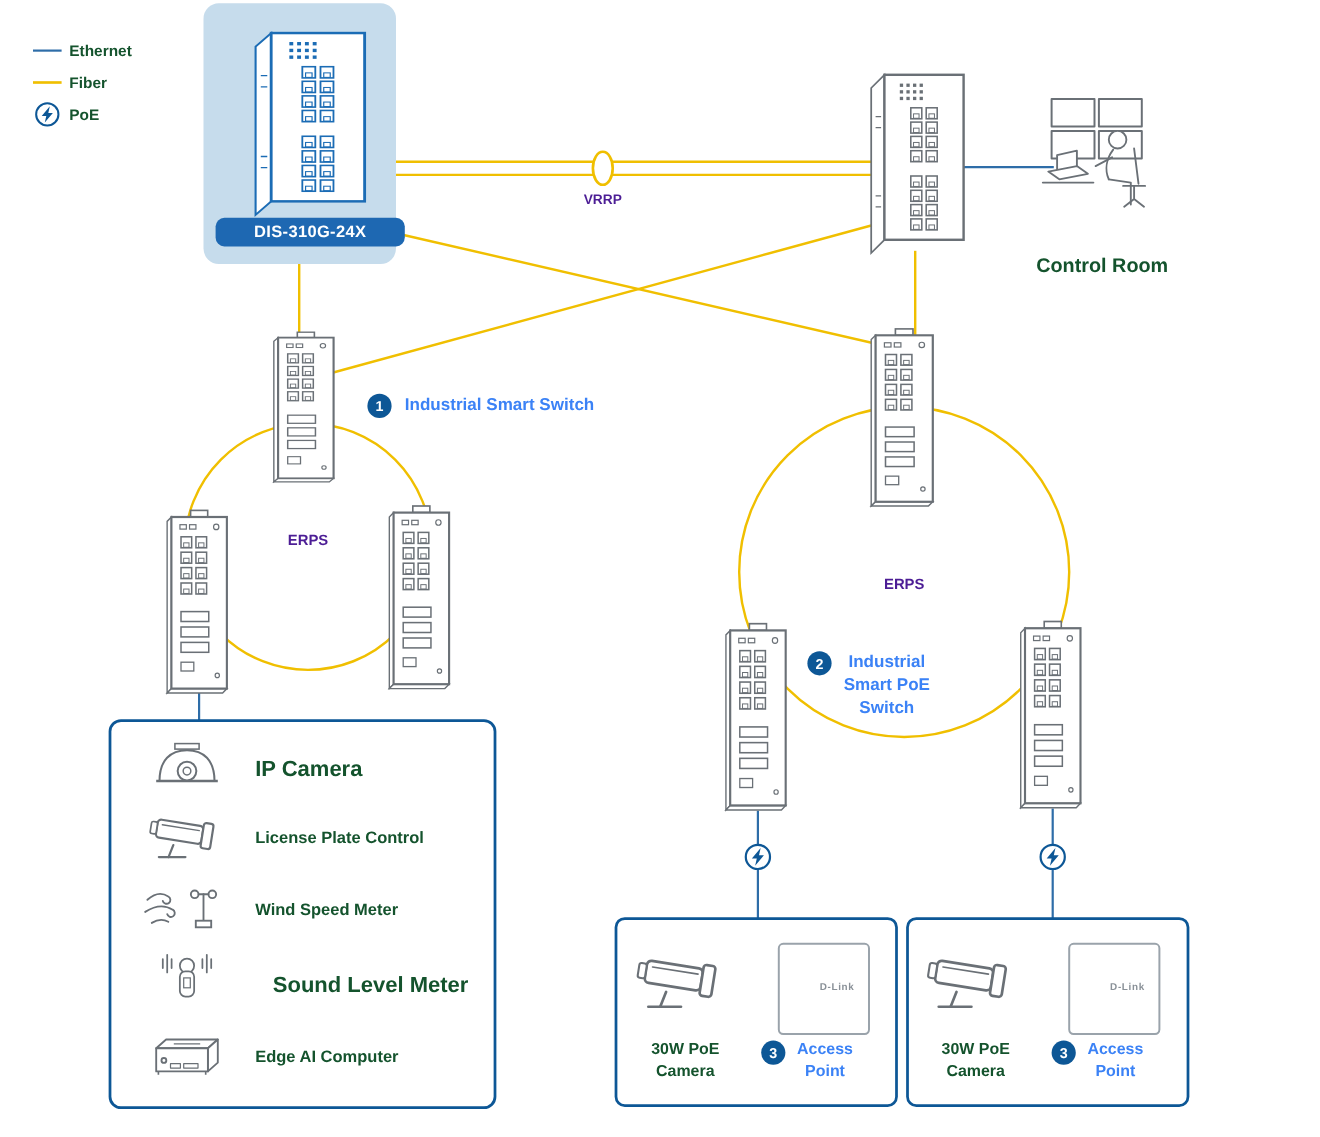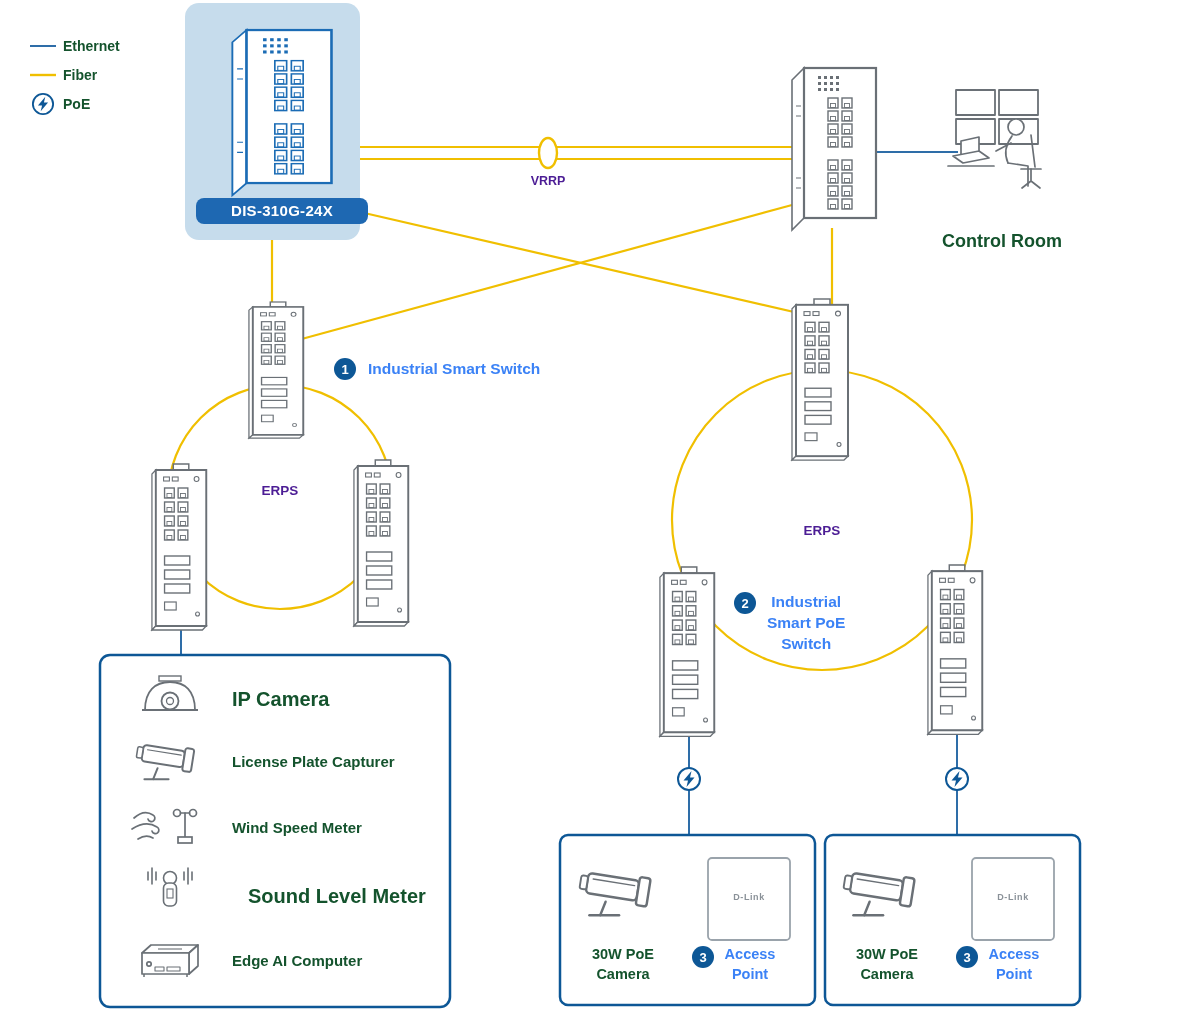--- a/index.html
+++ b/index.html
@@ -8,21 +8,21 @@
   #stage > svg{position:absolute;left:0;top:0;}
   .label{position:absolute;color:#14532d;font-weight:700;font-size:14px;white-space:nowrap;}
   .center{text-align:center;}
   .pre{white-space:pre-line;}
   .yellow{color:#4c1d95;}
   .teal{color:#3b82f6;}
   .badge{position:absolute;width:22px;height:22px;border-radius:50%;background:#0d5796;color:#fff;
          font-size:13px;font-weight:700;display:flex;align-items:center;justify-content:center;}
   .strip{position:absolute;background:#1e68b2;color:#fff;font-weight:700;font-size:15px;
          text-align:center;line-height:26px;border-radius:8px;letter-spacing:.3px;}
-  .aplogo{position:absolute;color:#8a9198;font-weight:700;font-size:9px;text-align:center;letter-spacing:.6px;}
+  .aplogo{position:absolute;color:#8a9198;font-weight:700;font-size:9px;text-align:center;letter-spacing:.6px;margin-left:12px;}
 </style>
 </head>
 <body>
 
 <div id="stage">
 
 <svg width="1200" height="1034" viewBox="0 0 1200 1034">
   <defs>
     <g id="port" fill="none" stroke="currentColor">
       <rect width="10" height="10" stroke-width="1.4"></rect>
@@ -230,21 +230,21 @@
 <div class="label teal" style="left:368px;top:360px;font-size:15.5px;">Industrial Smart Switch</div>
 <div class="label yellow center" style="left:252px;top:483px;width:56px;font-size:13.5px;">ERPS</div>
 
 <div class="label yellow center" style="left:794px;top:523px;width:56px;font-size:13.5px;">ERPS</div>
 <div class="badge" style="left:734px;top:592px;">2</div>
 <div class="label teal pre" style="left:767px;top:591px;font-size:15.5px;line-height:21px;text-align:center;">Industrial
 Smart PoE
 Switch</div>
 
 <div class="label" style="left:232px;top:688px;font-size:20px;">IP Camera</div>
-<div class="label" style="left:232px;top:753px;font-size:15px;">License Plate Capturer</div>
+<div class="label" style="left:232px;top:753px;font-size:15px;">License Plate Control</div>
 <div class="label" style="left:232px;top:819px;font-size:15px;text-align:right;">Wind Speed Meter</div>
 <div class="label" style="left:248px;top:885px;font-size:20px;">Sound Level Meter</div>
 <div class="label" style="left:232px;top:952px;font-size:15px;">Edge AI Computer</div>
 
 <div class="label center pre" style="left:577px;top:944px;width:92px;font-size:14.5px;line-height:20px;">30W PoE
 Camera</div>
 <div class="badge" style="left:692px;top:946px;">3</div>
 <div class="label teal center pre" style="left:718px;top:944px;width:64px;font-size:14.5px;line-height:20px;">Access
 Point</div>
 <div class="aplogo" style="left:708px;top:892px;width:82px;">D-Link</div>

